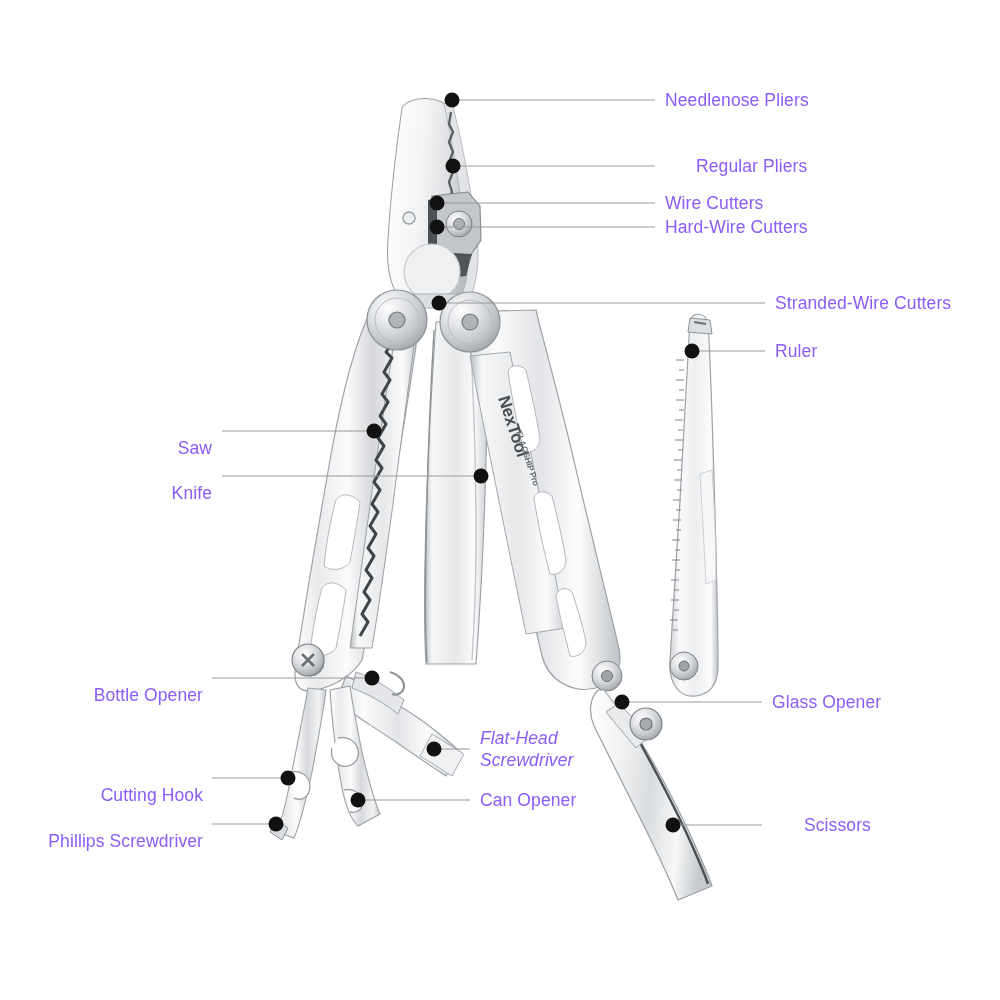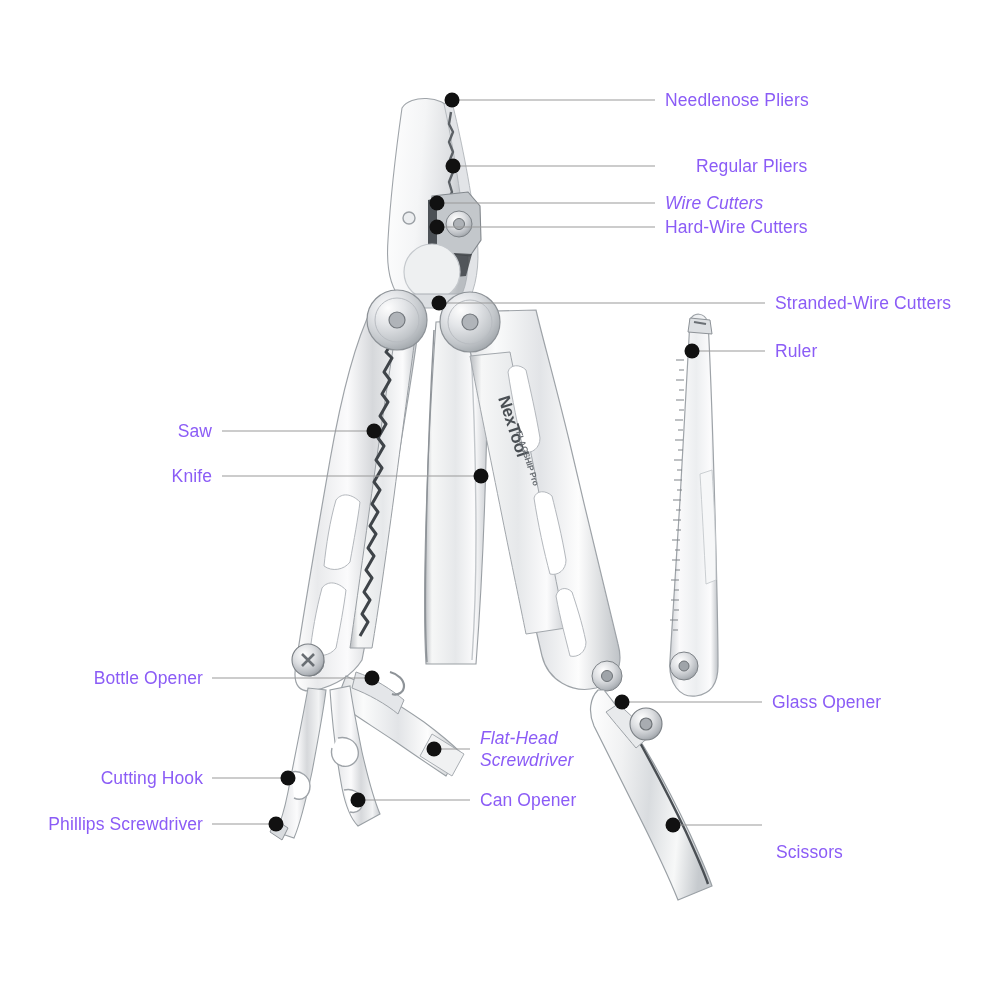--- a/index.html
+++ b/index.html
@@ -12,21 +12,21 @@
   #diagram{position:absolute;left:0;top:0;width:1000px;height:1000px;}
   .lbl{
     position:absolute;
     font-size:17.5px;
     color:#8b5cf6;
     letter-spacing:.1px;
     line-height:22px;
     white-space:pre;
   }
   .lbl.right{text-align:left;}
-  .lbl.left{text-align:right;}
+  .lbl.left{text-align:right;margin-top:17px;}
 </style>
 </head>
 <body>
 
 <div id="stage">
 
   <svg id="diagram" viewBox="0 0 1000 1000">
     <defs>
       <linearGradient id="steelV" x1="0" y1="0" x2="1" y2="0">
         <stop offset="0" stop-color="#ffffff"></stop>
@@ -309,26 +309,26 @@
         <g>
           <line x1="358" y1="800" x2="470" y2="800" stroke="#9a9a9a" stroke-width="1.2"></line>
           <circle cx="358" cy="800" r="7.5" fill="#111111"></circle>
         </g>
       </g>
   </svg>
 
   <div id="label-layer">
       <div class="lbl right" style="top: 89px; left: 665px;">Needlenose Pliers</div>
       <div class="lbl right" style="top: 155px; left: 696px;">Regular Pliers</div>
-      <div class="lbl right" style="top: 192px; left: 665px; font-style: italic;">Wire Cutters</div>
+      <div class="lbl right" style="top: 192px; left: 665px;">Wire Cutters</div>
       <div class="lbl right" style="top: 216px; left: 665px;">Hard-Wire Cutters</div>
       <div class="lbl right" style="top: 292px; left: 775px;">Stranded-Wire Cutters</div>
       <div class="lbl right" style="top: 340px; left: 775px;">Ruler</div>
       <div class="lbl right" style="top: 691px; left: 772px;">Glass Opener</div>
-      <div class="lbl right" style="top: 814px; left: 776px; margin-top: 27px;">Scissors</div>
+      <div class="lbl right" style="top: 814px; left: 804px;">Scissors</div>
       <div class="lbl left" style="top: 420px; right: 788px;">Saw</div>
       <div class="lbl left" style="top: 465px; right: 788px;">Knife</div>
       <div class="lbl left" style="top: 667px; right: 797px;">Bottle Opener</div>
       <div class="lbl left" style="top: 767px; right: 797px;">Cutting Hook</div>
       <div class="lbl left" style="top: 813px; right: 797px;">Phillips Screwdriver</div>
       <div class="lbl right" style="top: 727px; left: 480px; font-style: italic;">Flat-Head
 Screwdriver</div>
       <div class="lbl right" style="top: 789px; left: 480px; text-align: right;">Can Opener</div>
     </div>
 

